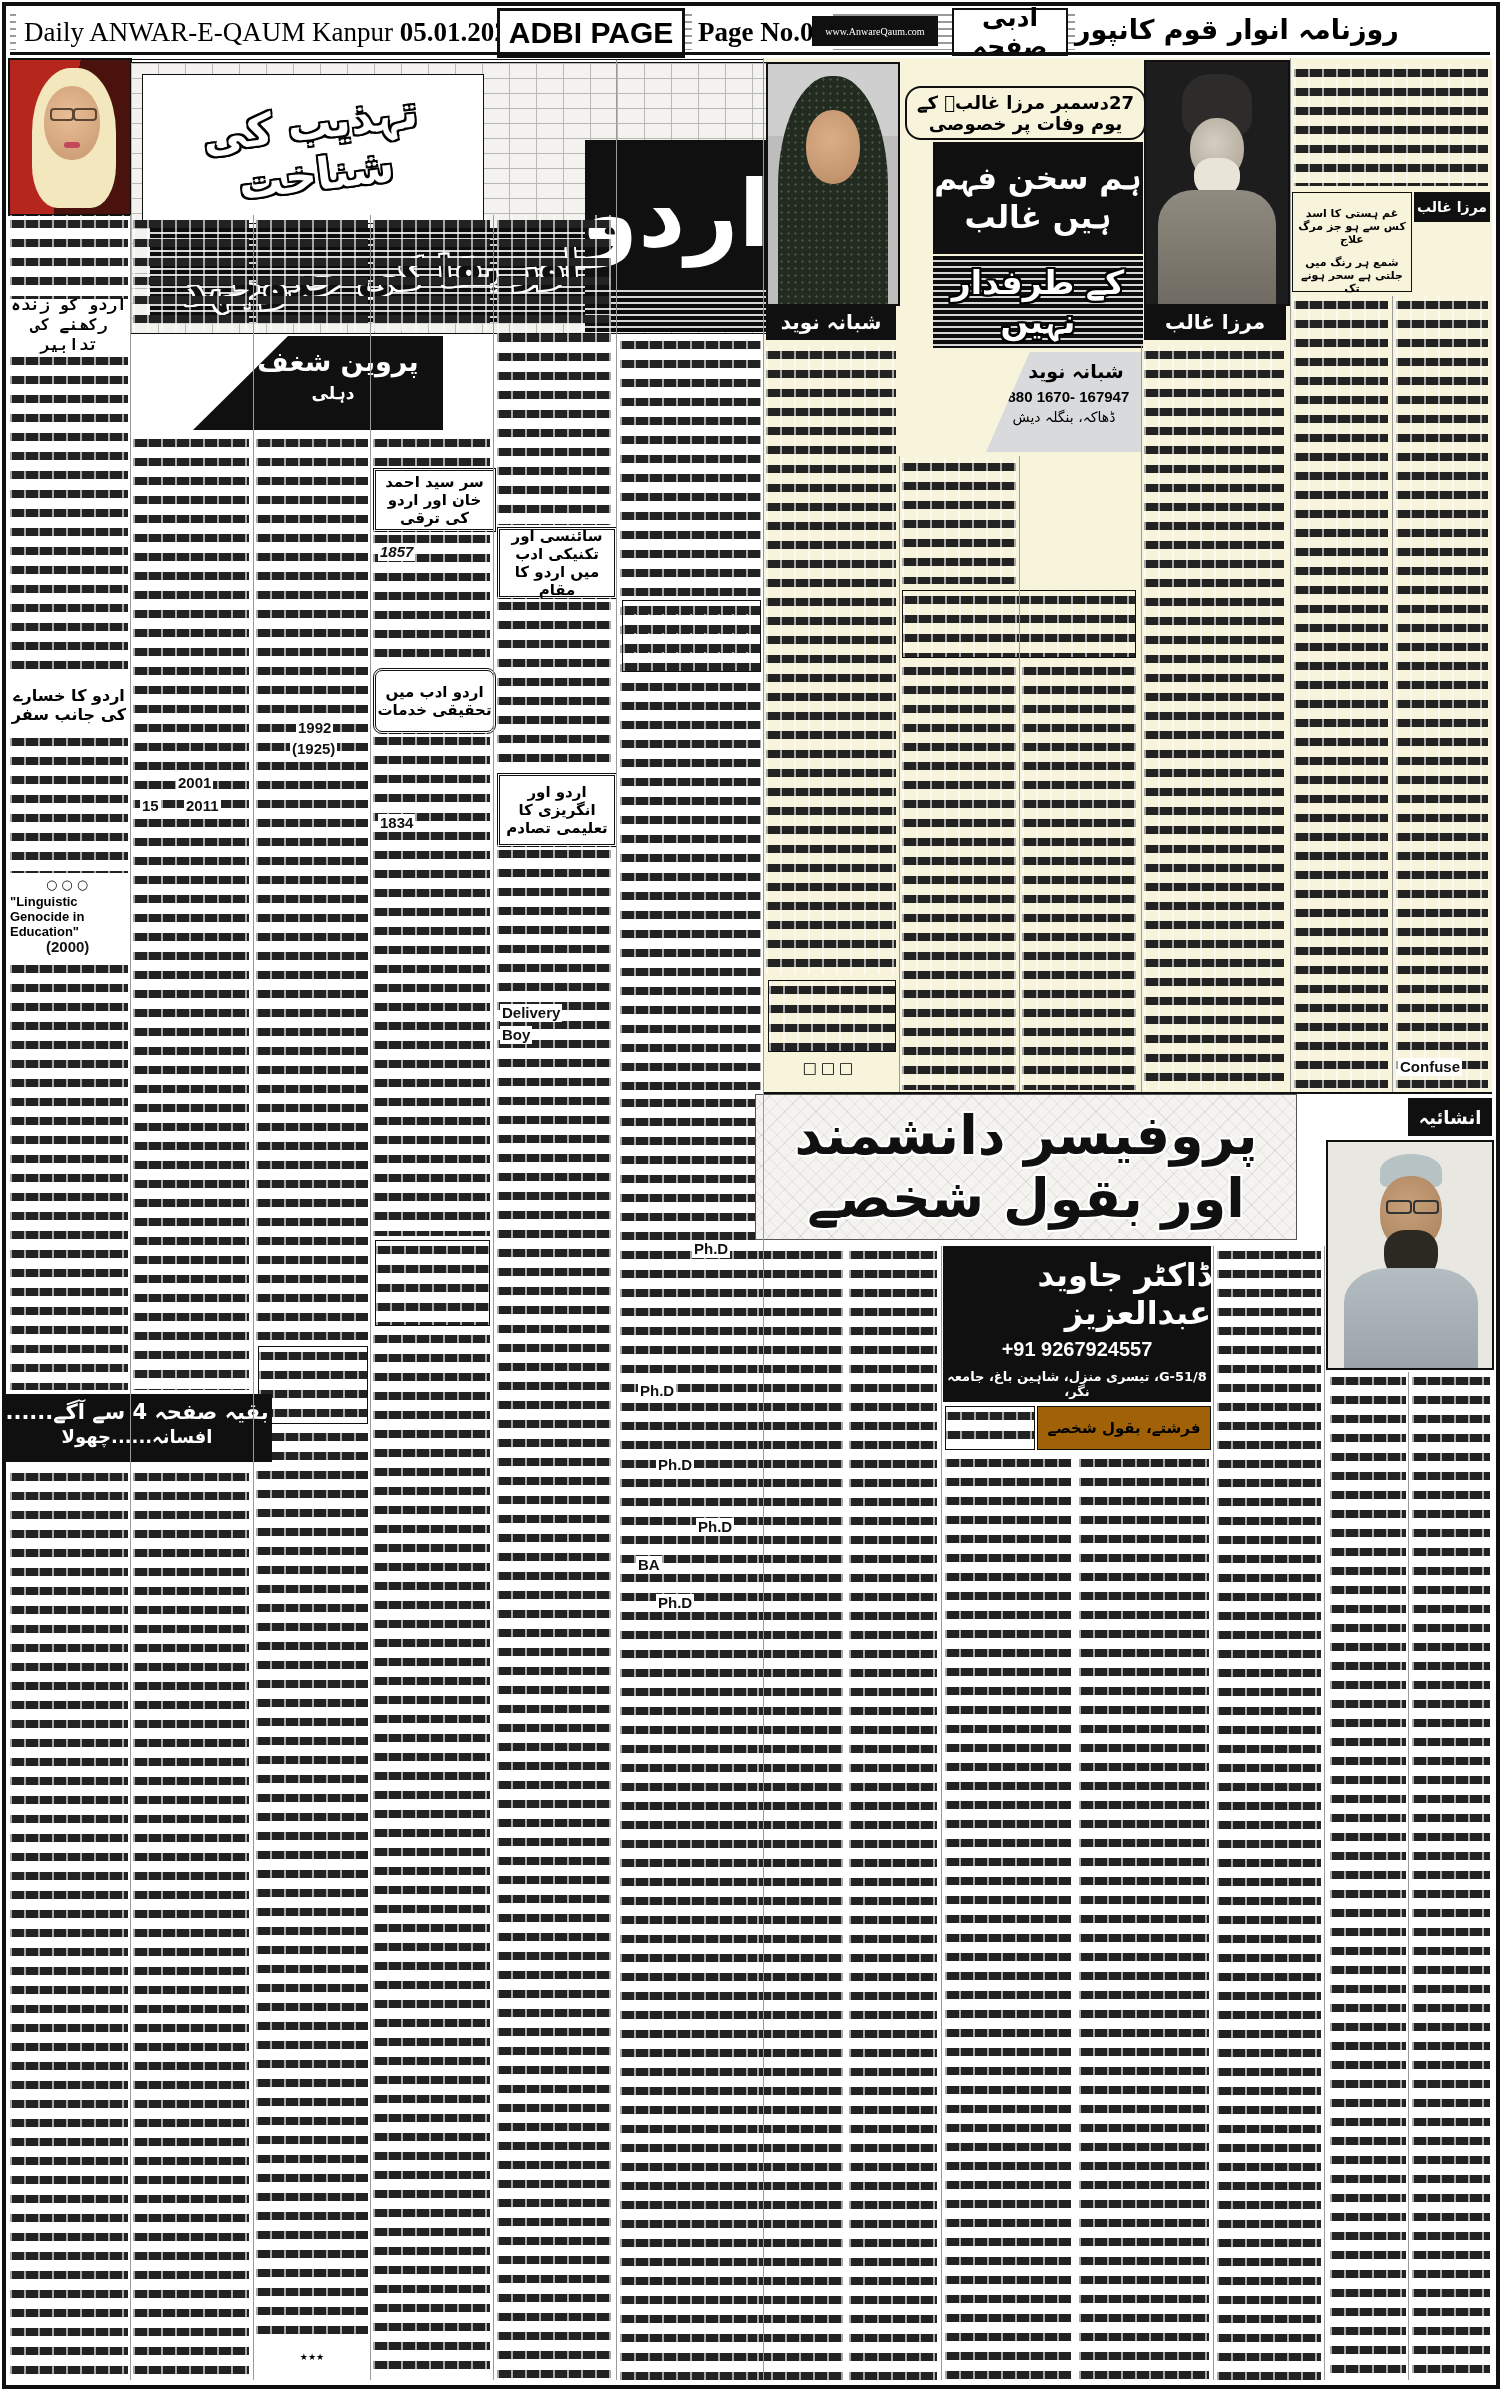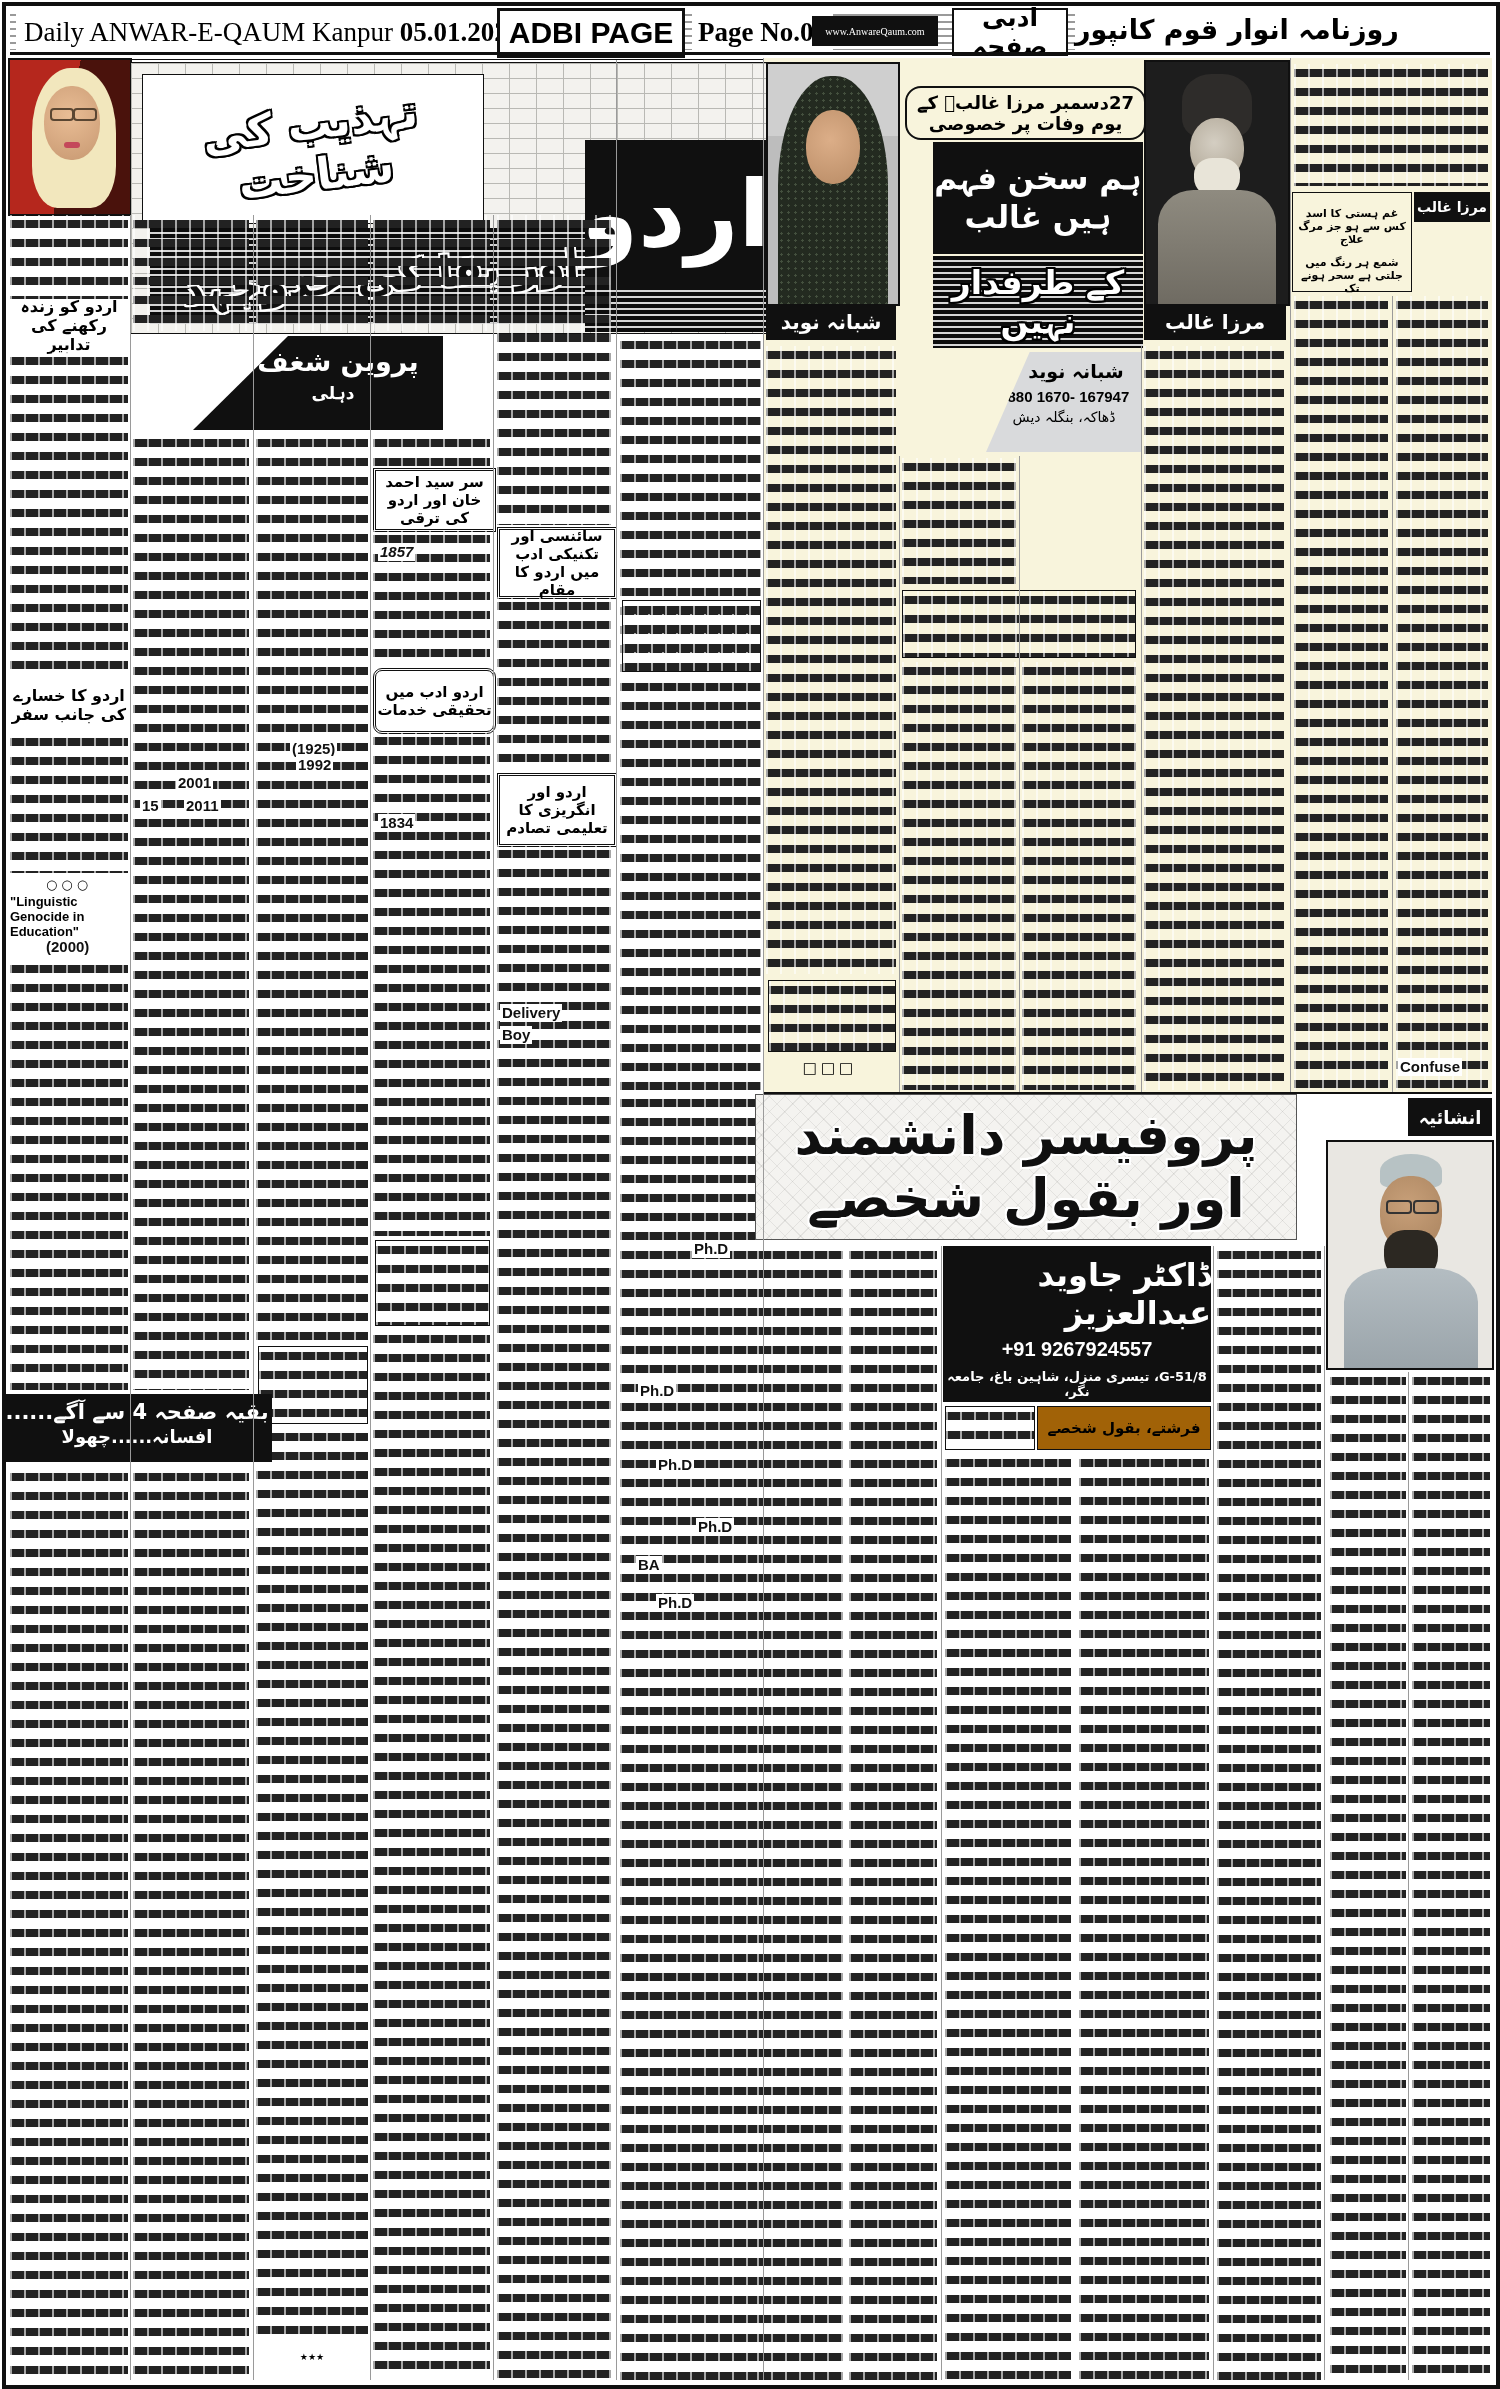--- a/index.html
+++ b/index.html
@@ -121,42 +121,42 @@
   <div class="abs ft" style="left:902px;top:458px;width:114px;height:126px;"></div>
   <div class="abs bdr1 ft" style="left:902px;top:590px;width:232px;height:66px;"></div>
   <div class="abs ft" style="left:902px;top:662px;width:114px;height:428px;"></div>
   <div class="abs ft" style="left:1022px;top:662px;width:114px;height:428px;"></div>
   <div class="abs ft" style="left:1144px;top:346px;width:140px;height:744px;"></div>
   <div class="abs ft" style="left:1294px;top:296px;width:94px;height:794px;"></div>
   <div class="abs ft" style="left:1396px;top:296px;width:92px;height:794px;"></div>
   <div class="abs token" style="left:1398px;top:1058px;">Confuse</div>
 
   <div class="abs ft" style="left:10px;top:215px;width:118px;height:84px;"></div>
-  <div class="abs urdu b ctr" style="left:10px;top:301px;width:118px;height:48px;font-size:16px;">اردو کو زندہ رکھنے کی تدابیر</div>
+  <div class="abs urdu b ctr" style="left:10px;top:301px;width:118px;height:48px;font-size:16px;font-family:Liberation Mono, monospace;">اردو کو زندہ رکھنے کی تدابیر</div>
   <div class="abs ft" style="left:10px;top:352px;width:118px;height:326px;"></div>
   <div class="abs urdu b ctr" style="left:10px;top:680px;width:118px;height:50px;font-size:16px;">اردو کا خسارے کی جانب سفر</div>
   <div class="abs ft" style="left:10px;top:733px;width:118px;height:140px;"></div>
   <div class="abs ctr" style="left:10px;top:874px;width:118px;height:20px;font-size:13px;letter-spacing:4px;">○○○</div>
   <div class="abs" style="left:10px;top:894px;width:118px;height:44px;background:#fff;">
     <div class="sans b" style="font-size:13px;">"Linguistic</div>
     <div class="sans b" style="font-size:13px;">Genocide in Education"</div>
   </div>
   <div class="abs token" style="left:44px;top:938px;">(2000)</div>
   <div class="abs ft" style="left:10px;top:960px;width:118px;height:430px;"></div>
 
   <div class="abs ft" style="left:133px;top:215px;width:116px;height:116px;"></div>
   <div class="abs ft" style="left:133px;top:434px;width:116px;height:956px;"></div>
   <div class="abs token" style="left:176px;top:774px;">2001</div>
   <div class="abs token" style="left:140px;top:797px;">15</div>
   <div class="abs token" style="left:184px;top:797px;">2011</div>
 
   <div class="abs ft" style="left:256px;top:215px;width:112px;height:116px;"></div>
   <div class="abs ft" style="left:256px;top:434px;width:112px;height:906px;"></div>
   <div class="abs token" style="left:290px;top:740px;">(1925)</div>
-  <div class="abs token" style="left:296px;top:756px;">1992</div>
+  <div class="abs token" style="left:296px;top:719px;">1992</div>
   <div class="abs bdr1 ft" style="left:258px;top:1346px;width:108px;height:76px;"></div>
   <div class="abs ft" style="left:256px;top:1428px;width:112px;height:914px;"></div>
   <div class="abs urdu ctr b" style="left:256px;top:2346px;width:112px;height:22px;font-size:15px;letter-spacing:3px;">٭٭٭</div>
 
   <div class="abs ft" style="left:373px;top:215px;width:117px;height:116px;"></div>
   <div class="abs ft" style="left:373px;top:434px;width:117px;height:32px;"></div>
   <div class="abs subhead urdu ctr" style="left:373px;top:468px;width:117px;height:58px;font-size:15px;">سر سید احمد خان اور اردو کی ترقی</div>
   <div class="abs ft" style="left:373px;top:530px;width:117px;height:136px;"></div>
   <div class="abs token" style="left:378px;top:543px;font-style:italic;">1857</div>
   <div class="abs subhead urdu ctr" style="left:373px;top:668px;width:117px;height:60px;font-size:15px;border-radius:9px;">اردو ادب میں تحقیقی خدمات</div>

